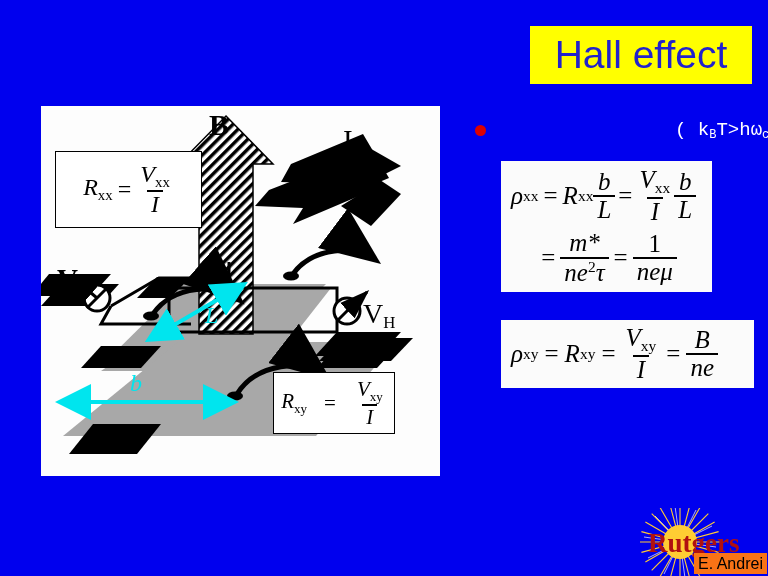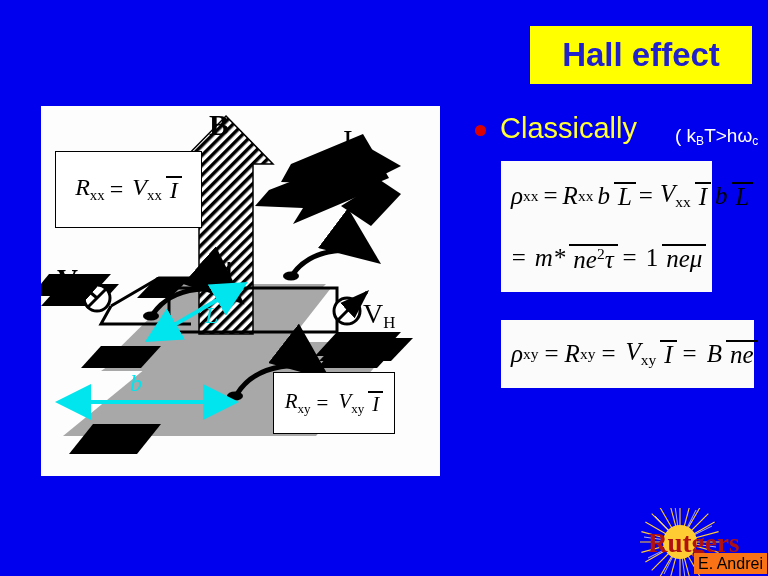--- a/index.html
+++ b/index.html
@@ -22,22 +22,22 @@
     top: 26px;
     width: 222px;
     height: 58px;
     background: #FFFF00;
     display: flex;
     align-items: center;
     justify-content: center;
   }
   #title-text {
     color: #2222CC;
-    font-size: 33px;
-    font-weight: bold;
+    font-size: 39px;
+    font-weight: normal;
     letter-spacing: 0px;
     font-family: "Liberation Sans", sans-serif;
     white-space: nowrap;
   }
 
   
   #bullet-row {
     position: absolute;
     left: 470px;
     top: 112px;
@@ -58,24 +58,24 @@
     left: 30px;
     top: 0px;
     color: #FFFF33;
     font-size: 29px;
     font-family: "Liberation Sans", sans-serif;
     white-space: nowrap;
   }
   #bullet-condition {
     position: absolute;
     left: 205px;
-    top: 13px;
+    top: 7px;
     color: #FFFFFF;
     font-size: 19px;
-    font-family: Liberation Sans, sans-serif;
+    font-family: Liberation Mono, monospace;
     white-space: nowrap;
   }
   #bullet-condition .sub {
     font-size: 12px;
     vertical-align: -3px;
   }
 
   
   .eq-panel {
     position: absolute;
@@ -114,21 +114,21 @@
     vertical-align: -0.35em;
     font-style: normal;
   }
   .sup {
     font-size: 0.62em;
     vertical-align: 0.55em;
     font-style: normal;
   }
   .frac {
     display: inline-flex;
-    flex-direction: row;
+    flex-direction: column;
     align-items: center;
     vertical-align: middle;
     line-height: 1.05;
   }
   .frac .num { padding: 0 4px; }
   .frac .den { padding: 0 4px; border-top: 2px solid #000; }
 
   #eq-rho-xx-l1, #eq-rho-xx-l2 {
     position: absolute;
     left: 0;
@@ -238,21 +238,20 @@
 </style>
 </head>
 <body>
 
 <div id="title-box">
   <span id="title-text">Hall effect</span>
 </div>
 
 <div id="bullet-row">
   <span id="bullet-dot"></span>
-  <span id="bullet-label">Classically</span>
   <span id="bullet-condition">
     <span>( k</span><span class="sub">B</span><span>T&gt;hω</span><span class="sub">c</span>
   </span>
 </div>
 
 <div class="eq-panel" id="eq-panel-rho-xx">
   <div id="eq-rho-xx-l1">
     <span class="sym">ρ</span>
       <span class="sub">xx</span>
     <span style="padding:0 5px">=</span>
@@ -411,21 +410,21 @@
       <span><span class="sym">R</span><span class="sub">xx</span></span>
       <span>=</span>
       <span class="frac">
         <span class="num"><span class="sym">V</span><span class="sub">xx</span></span>
         <span class="den sym">I</span>
       </span>
     </span>
   </div>
 
   <div class="diagram-eq-box" id="box-rxy">
-    <span class="mrow" style="gap:6px">
+    <span class="mrow" style="gap:17px">
       <span><span class="sym">R</span><span class="sub">xy</span></span>
       <span>=</span>
       <span class="frac">
         <span class="num"><span class="sym">V</span><span class="sub">xy</span></span>
         <span class="den sym">I</span>
       </span>
     </span>
   </div>
 
   <span class="dlabel" id="label-B">B</span>

